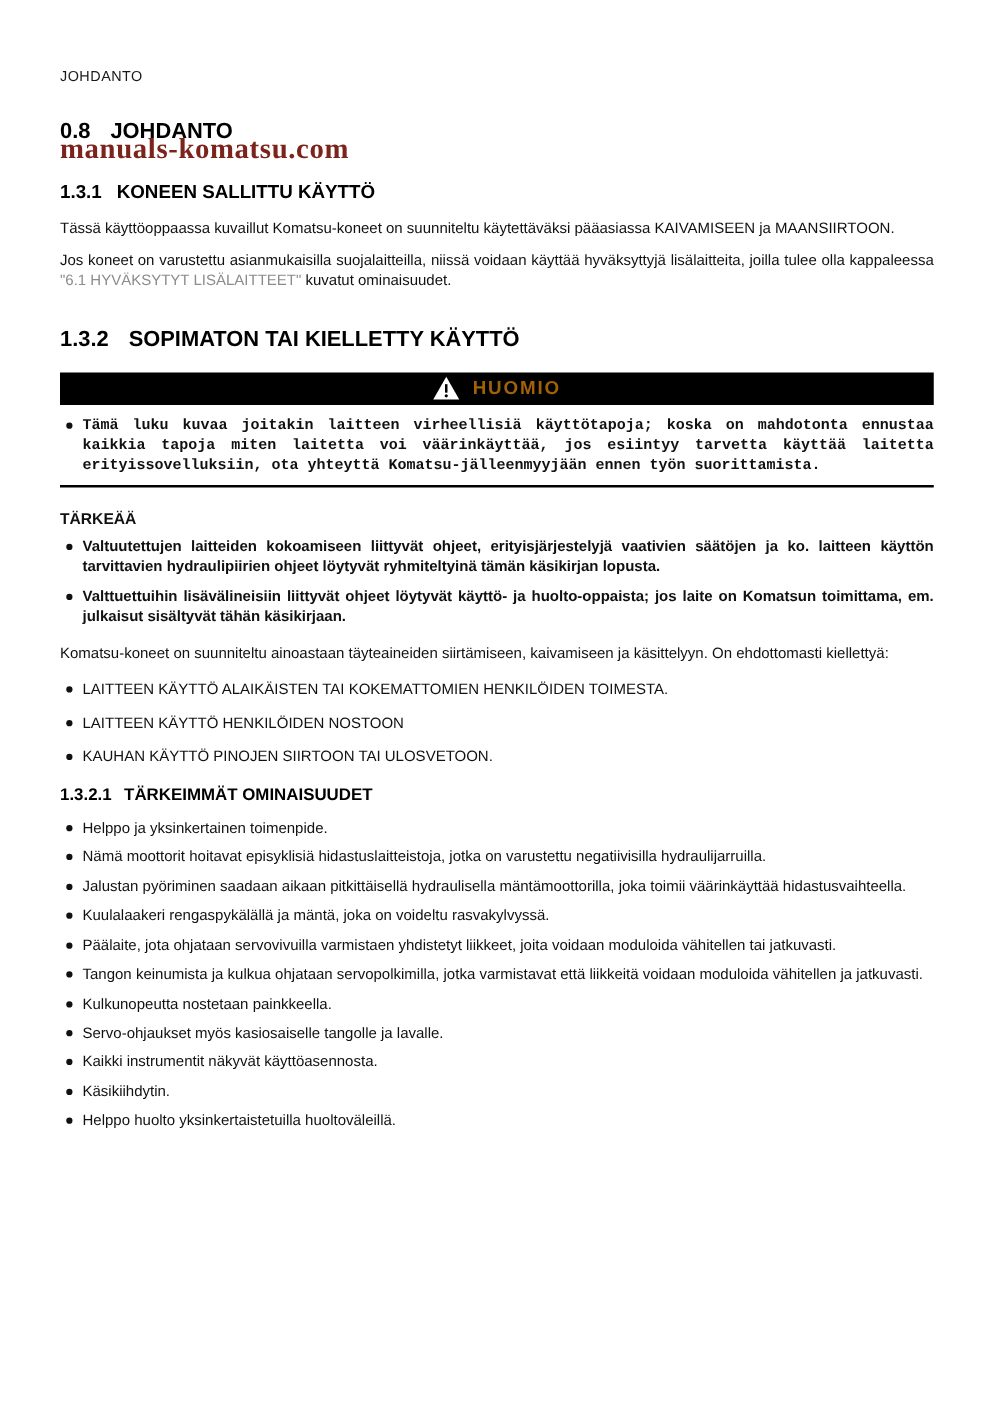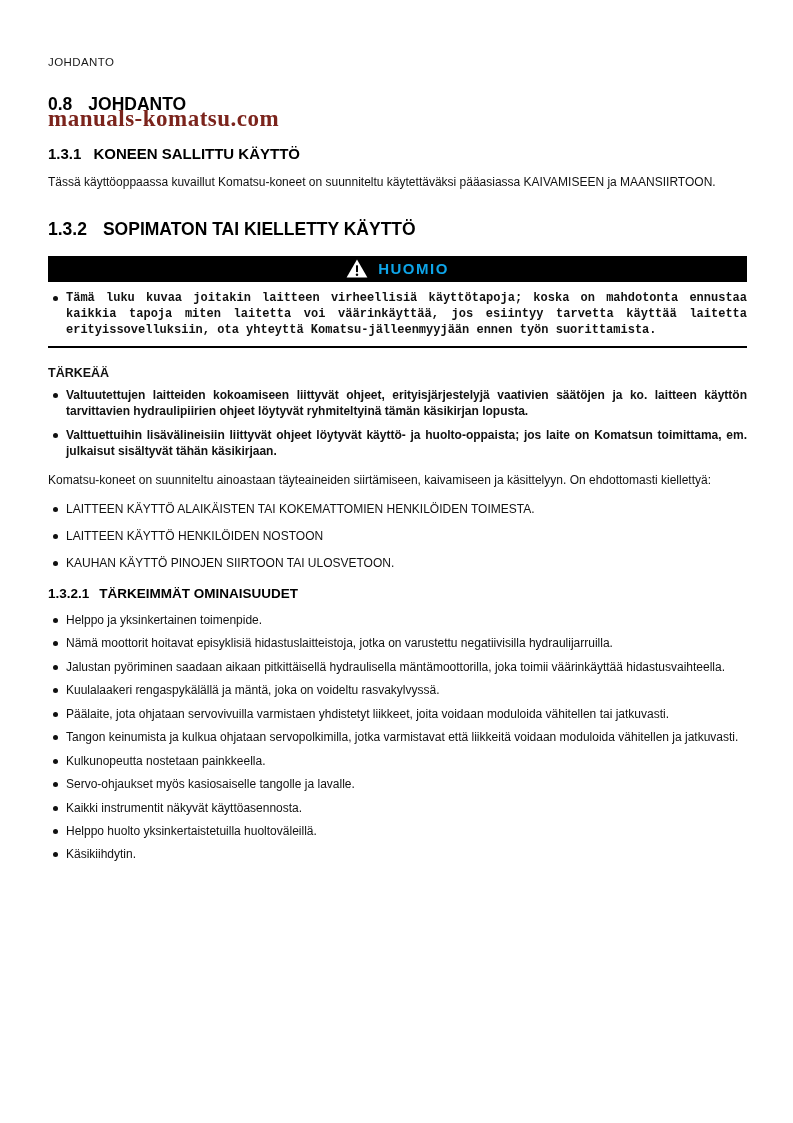--- a/index.html
+++ b/index.html
@@ -65,21 +65,21 @@
     color: #111;
   }
   .p1 { margin-top: 13px; }
   .p2 { margin-top: 10px; }
   .ref-gray { color: #8c8c8c; }
   .h-main.second { margin-top: 28px; }
   .warn-banner {
     margin-top: 16px;
     height: 26px;
     background: #000000;
-    color: #0ea5e9;
+    color: #a16207;
     display: flex;
     align-items: center;
     justify-content: center;
     gap: 10px;
   }
   .warn-banner .label {
     font-size: 15px;
     font-weight: bold;
     letter-spacing: 1.5px;
   }
@@ -143,20 +143,21 @@
       <span class="num">0.8</span><span>JOHDANTO</span>
     </h1>
     <div class="watermark" style="color:#7b241c;">manuals-komatsu.com</div>
 
     <h2 class="h-sub">
       <span class="num">1.3.1</span><span>KONEEN SALLITTU KÄYTTÖ</span>
     </h2>
 
     <p class="body p1">Tässä käyttöoppaassa kuvaillut Komatsu-koneet on suunniteltu käytettäväksi pääasiassa KAIVAMISEEN ja MAANSIIRTOON.</p>
 
+    <p class="body p2"><span>Jos koneet on varustettu asianmukaisilla suojalaitteilla, niissä voidaan käyttää hyväksyttyjä lisälaitteita, joilla tulee olla kappaleessa </span><span class="ref-gray">"6.1 HYVÄKSYTYT LISÄLAITTEET"</span><span> kuvatut ominaisuudet.</span></p>
 
     <h1 class="h-main second">
       <span class="num">1.3.2</span><span>SOPIMATON TAI KIELLETTY KÄYTTÖ</span>
     </h1>
 
     <div class="warn-banner">
       <svg class="warn-icon" viewBox="0 0 24 21" aria-hidden="true">
         <path d="M12 0.5 L23.5 20.5 L0.5 20.5 Z" fill="#ffffff"></path>
         <rect x="10.9" y="7" width="2.2" height="7.5" fill="#000000"></rect>
         <circle cx="12" cy="17.3" r="1.4" fill="#000000"></circle>
@@ -235,25 +236,25 @@
       <div class="li">
         <span class="dot"></span>
         <div class="li-text">Servo-ohjaukset myös kasiosaiselle tangolle ja lavalle.</div>
       </div>
       <div class="li">
         <span class="dot"></span>
         <div class="li-text">Kaikki instrumentit näkyvät käyttöasennosta.</div>
       </div>
       <div class="li">
         <span class="dot"></span>
+        <div class="li-text">Käsikiihdytin.</div>
+      </div>
+      <div class="li">
+        <span class="dot"></span>
         <div class="li-text">Helppo huolto yksinkertaistetuilla huoltoväleillä.</div>
-      </div>
-      <div class="li">
-        <span class="dot"></span>
-        <div class="li-text">Käsikiihdytin.</div>
       </div>
     </div>
 
   </div>
 
   <div class="footer-page">4</div>
   <div class="footer-code">WYAM009700</div>
 </div>
 
 </body></html>

